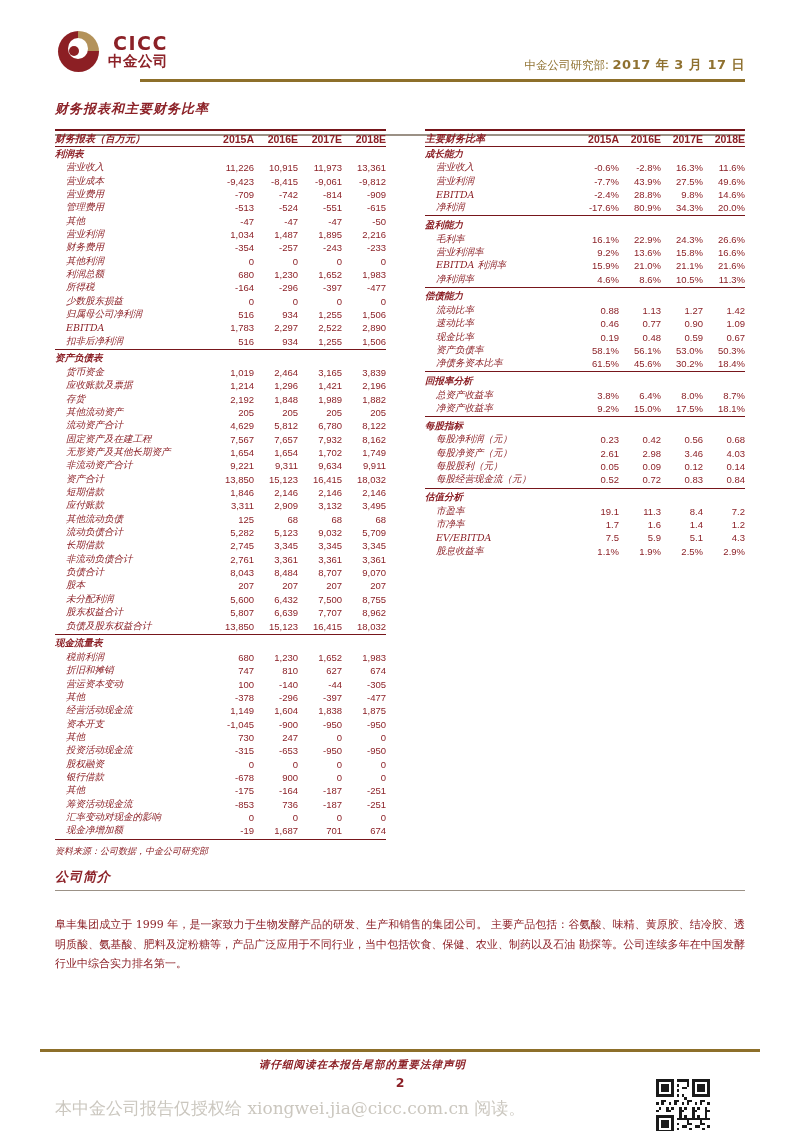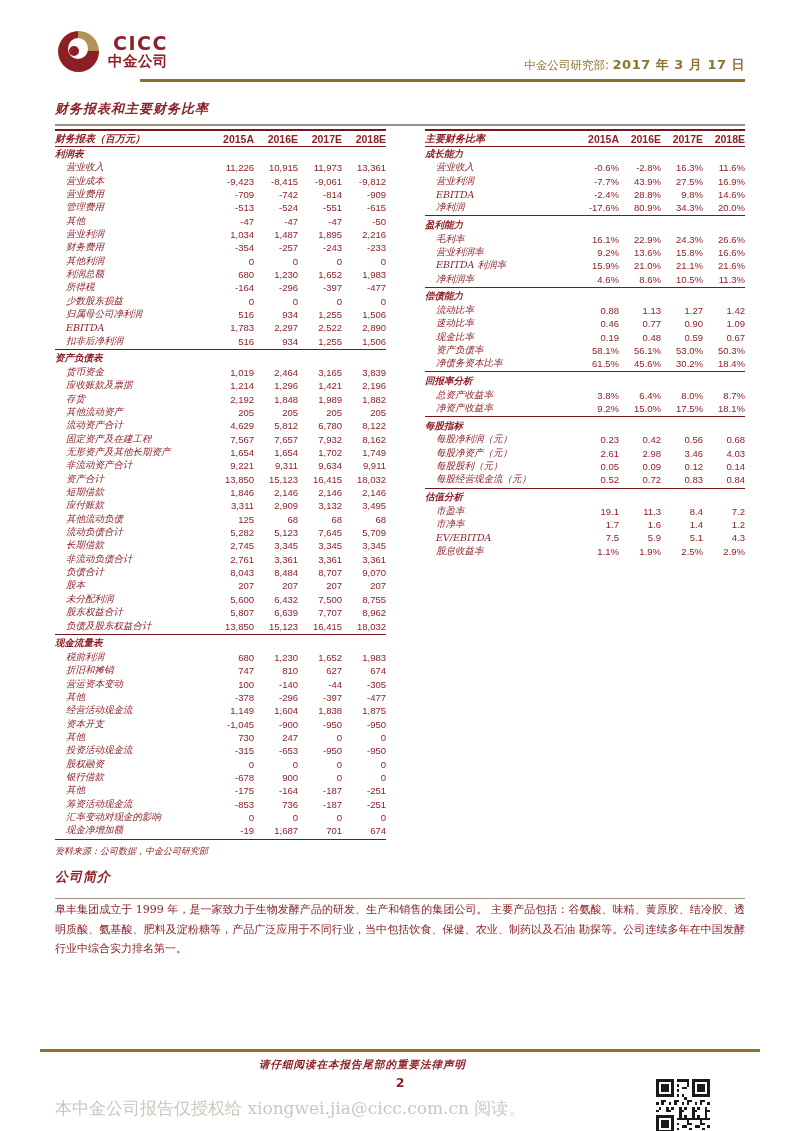--- a/index.html
+++ b/index.html
@@ -22,21 +22,21 @@
     background:#8c1f24; border-radius:50%; z-index:2; }
   .logo-text { color:#8c2127; font-weight:bold; line-height:1.02; }
   .logo-cicc { font-size:19px; letter-spacing:1.5px; }
   .logo-cn { font-size:14.5px; letter-spacing:0.5px; }
   .header-right { position:absolute; right:55px; top:54px; color:#8f7130; white-space:nowrap; }
   .dept { font-size:11.5px; }
   .date { font-weight:bold; font-size:13px; letter-spacing:0.5px; }
   .header-line { position:absolute; left:140px; width:605px; top:79px; height:2.5px; background:#8d6f2a; }
 
   
-  .sec-title-row { position:absolute; left:55px; width:690px; border-bottom:2px solid #9b9186; padding-bottom:6px; }
+  .sec-title-row { position:absolute; left:55px; width:690px; border-bottom:2px solid #9b9186; padding-bottom:16px; }
   .main-title-row { top:98px; }
   .big-title { color:#8c2127; font-size:13px; font-weight:bold; font-style:italic;
     font-family:"DejaVu Serif", serif; letter-spacing:1px; }
 
   
   .fin-table { position:absolute; top:129px; font-size:9.5px; color:#8c2127; }
   #left-table  { left:55px;  width:331px; }
   #right-table { left:425px; width:320px; }
 
   .thead { display:flex; align-items:center; height:18px;
@@ -49,21 +49,21 @@
     padding-left:11px; white-space:nowrap; overflow:hidden; }
   .trow.section { height:14px; }
   .trow.section .tlabel { padding-left:0; font-weight:bold; }
   .tval { width:44px; text-align:right; font-family:"Liberation Sans", sans-serif; }
   #right-table .tval { width:42px; }
   .sec-rule { border-bottom:1.6px solid #77161b; margin:1px 0 2px 0; }
   .source-note { margin-top:5px; font-size:9px; font-style:italic; font-family:"DejaVu Serif", serif; }
 
   
   .profile { position:absolute; left:55px; top:866px; width:690px; color:#8c2127; }
-  .profile .sec-row { border-bottom:1.5px solid #9b9186; padding-bottom:12px; margin-bottom:1px; }
+  .profile .sec-row { border-bottom:1.5px solid #9b9186; padding-bottom:4px; margin-bottom:24px; }
   .profile-text { font-size:11px; line-height:1.78; text-align:justify;
     font-family:"DejaVu Serif", serif; }
 
   
   .footer-line { position:absolute; left:40px; width:720px; top:1049px; height:2.5px; background:#8d6f2a; }
   .footer-legal { position:absolute; left:0; width:725px; top:1058px; text-align:center;
     color:#8c2127; font-size:10.5px; font-weight:bold; font-style:italic;
     font-family:"DejaVu Serif", serif; letter-spacing:1px; }
   .footer-page { position:absolute; left:0; width:800px; top:1075px; text-align:center;
     color:#8c2127; font-size:12.5px; font-weight:bold; }
@@ -284,21 +284,21 @@
       <span class="tlabel">其他流动负债</span>
       <span class="tval">125</span>
       <span class="tval">68</span>
       <span class="tval">68</span>
       <span class="tval">68</span>
     </div>
     <div class="trow">
       <span class="tlabel">流动负债合计</span>
       <span class="tval">5,282</span>
       <span class="tval">5,123</span>
-      <span class="tval">7,645</span>
+      <span class="tval">9,032</span>
       <span class="tval">5,709</span>
     </div>
     <div class="trow">
       <span class="tlabel">长期借款</span>
       <span class="tval">2,745</span>
       <span class="tval">3,345</span>
       <span class="tval">3,345</span>
       <span class="tval">3,345</span>
     </div>
     <div class="trow">
@@ -464,21 +464,21 @@
       <span class="tval">-0.6%</span>
       <span class="tval">-2.8%</span>
       <span class="tval">16.3%</span>
       <span class="tval">11.6%</span>
     </div>
     <div class="trow">
       <span class="tlabel">营业利润</span>
       <span class="tval">-7.7%</span>
       <span class="tval">43.9%</span>
       <span class="tval">27.5%</span>
-      <span class="tval">16.9%</span>
+      <span class="tval">49.6%</span>
     </div>
     <div class="trow">
       <span class="tlabel">EBITDA</span>
       <span class="tval">-2.4%</span>
       <span class="tval">28.8%</span>
       <span class="tval">9.8%</span>
       <span class="tval">14.6%</span>
     </div>
     <div class="trow">
       <span class="tlabel">净利润</span>

